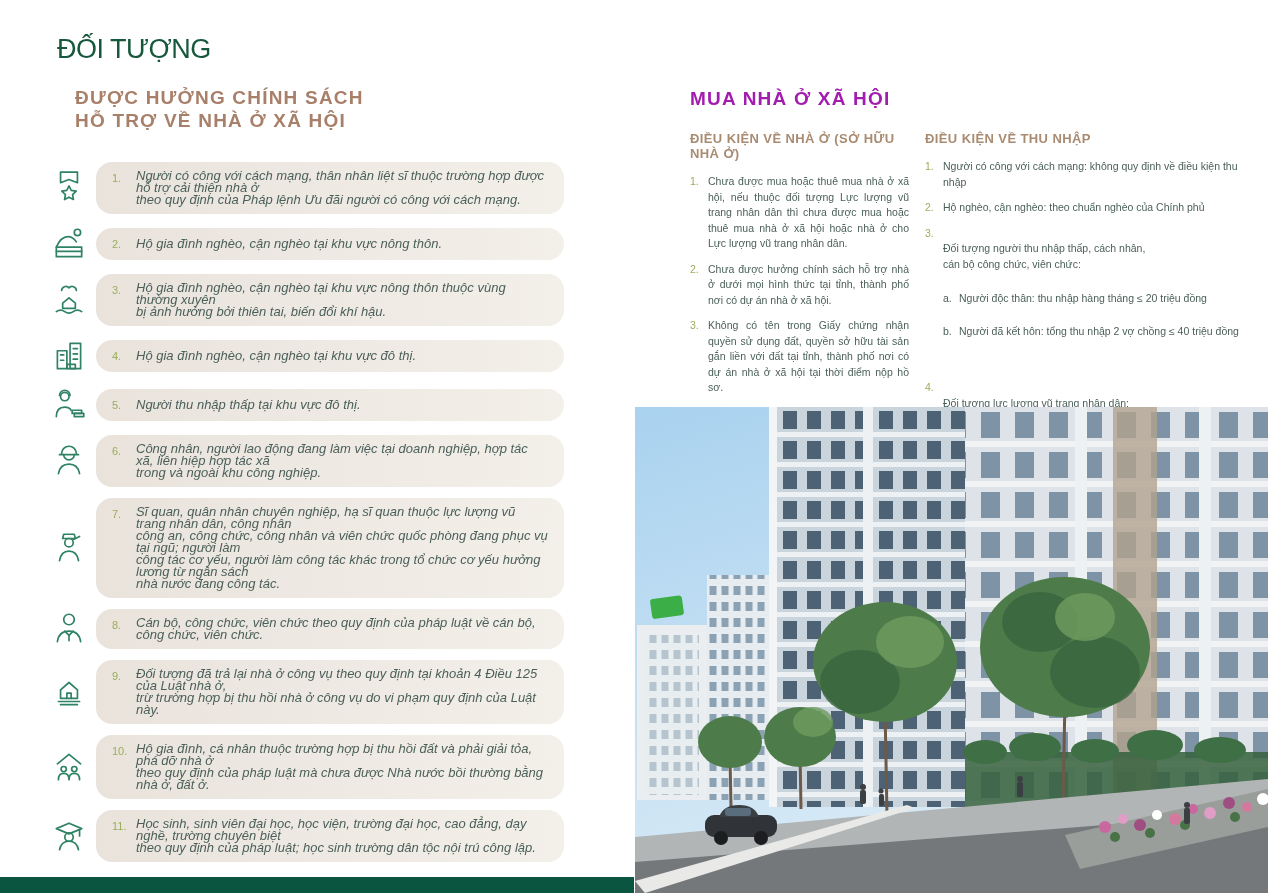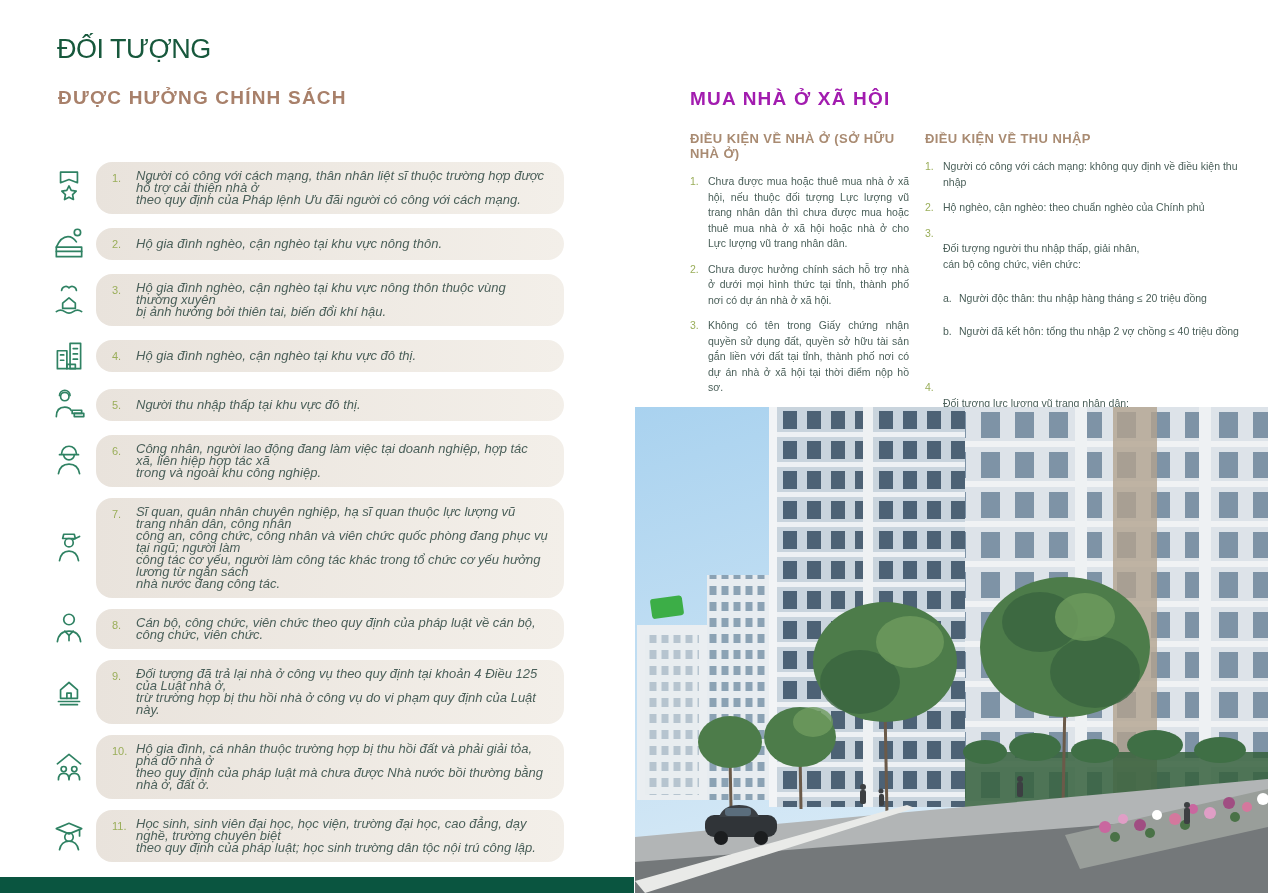--- a/index.html
+++ b/index.html
@@ -1,21 +1,21 @@
 <!DOCTYPE html>
 <html><head>
 <meta charset="utf-8">
 <style>
   html,body{margin:0;padding:0;background:#ffffff;}
   .canvas{position:relative;width:1268px;height:893px;background:#ffffff;overflow:hidden;
           font-family:"Liberation Sans",sans-serif;color:#49605a;}
   
   .l-title{position:absolute;left:57px;top:36px;font-size:27px;font-weight:400;
            letter-spacing:-0.5px;color:#17583c;line-height:1;}
-  .l-sub{position:absolute;left:58px;top:86px;font-size:19px;font-weight:700;
+  .l-sub{position:absolute;left:75px;top:86px;font-size:19px;font-weight:700;
          letter-spacing:1.2px;color:#a8806a;line-height:23px;}
   .rows{position:absolute;left:52px;top:162px;width:512px;display:flex;flex-direction:column;gap:11px;}
   .row{display:flex;align-items:center;}
   .icn{flex:0 0 44px;display:flex;justify-content:flex-start;align-items:center;}
   .icn svg{width:34px;height:38px;}
   .card{flex:1;background:linear-gradient(90deg,#e9e3dc 0%,#f3efe9 100%);
         border-radius:16px;padding:8px 16px;display:flex;align-items:center;min-height:16px;}
   .num{flex:0 0 24px;color:#9aae5a;font-size:11px;line-height:16px;align-self:flex-start;padding-top:0px;}
   .txt{flex:1;font-size:13px;line-height:12px;white-space:pre-line;color:#4a5f59;font-style:italic;}
   
@@ -41,20 +41,21 @@
   .footer-bar{position:absolute;left:0;top:877px;width:634px;height:16px;background:#0a5540;}
 </style>
 </head>
 <body>
 
 <div class="canvas">
 
   <div class="l-title">ĐỐI TƯỢNG</div>
   <div class="l-sub">
     <div>ĐƯỢC HƯỞNG CHÍNH SÁCH</div>
+    <div>HỖ TRỢ VỀ NHÀ Ở XÃ HỘI</div>
   </div>
 
   <div class="rows">
 
     <div class="row">
       <span class="icn">
         <svg viewBox="0 0 32 36" fill="none" stroke="#2f8263" stroke-width="1.6" stroke-linecap="round" stroke-linejoin="round">
             <path d="M8 3h16v10l-8-3-8 3z"></path>
             <path d="M16 16l2.1 4.2 4.7.7-3.4 3.3.8 4.7-4.2-2.2-4.2 2.2.8-4.7-3.4-3.3 4.7-.7z"></path>
           </svg>
@@ -253,21 +254,21 @@
       <span class="cnum">1.</span>
       <span class="ctxt">Người có công với cách mạng: không quy định về điều kiện thu nhập</span>
     </div>
     <div class="citem">
       <span class="cnum">2.</span>
       <span class="ctxt">Hộ nghèo, cận nghèo: theo chuẩn nghèo của Chính phủ</span>
     </div>
     <div class="citem">
       <span class="cnum">3.</span>
       <span class="ctxt">
-        <span>Đối tượng người thu nhập thấp, giải nhân,
+        <span>Đối tượng người thu nhập thấp, cách nhân,
 cán bộ công chức, viên chức:</span>
         <span class="subs">
           <span class="sub"><span class="slab">a.</span><span class="stxt">Người độc thân: thu nhập hàng tháng ≤ 20 triệu đồng</span></span>
           <span class="sub"><span class="slab">b.</span><span class="stxt">Người đã kết hôn: tổng thu nhập 2 vợ chồng ≤ 40 triệu đồng</span></span>
         </span>
       </span>
     </div>
     <div class="citem">
       <span class="cnum">4.</span>
       <span class="ctxt">

